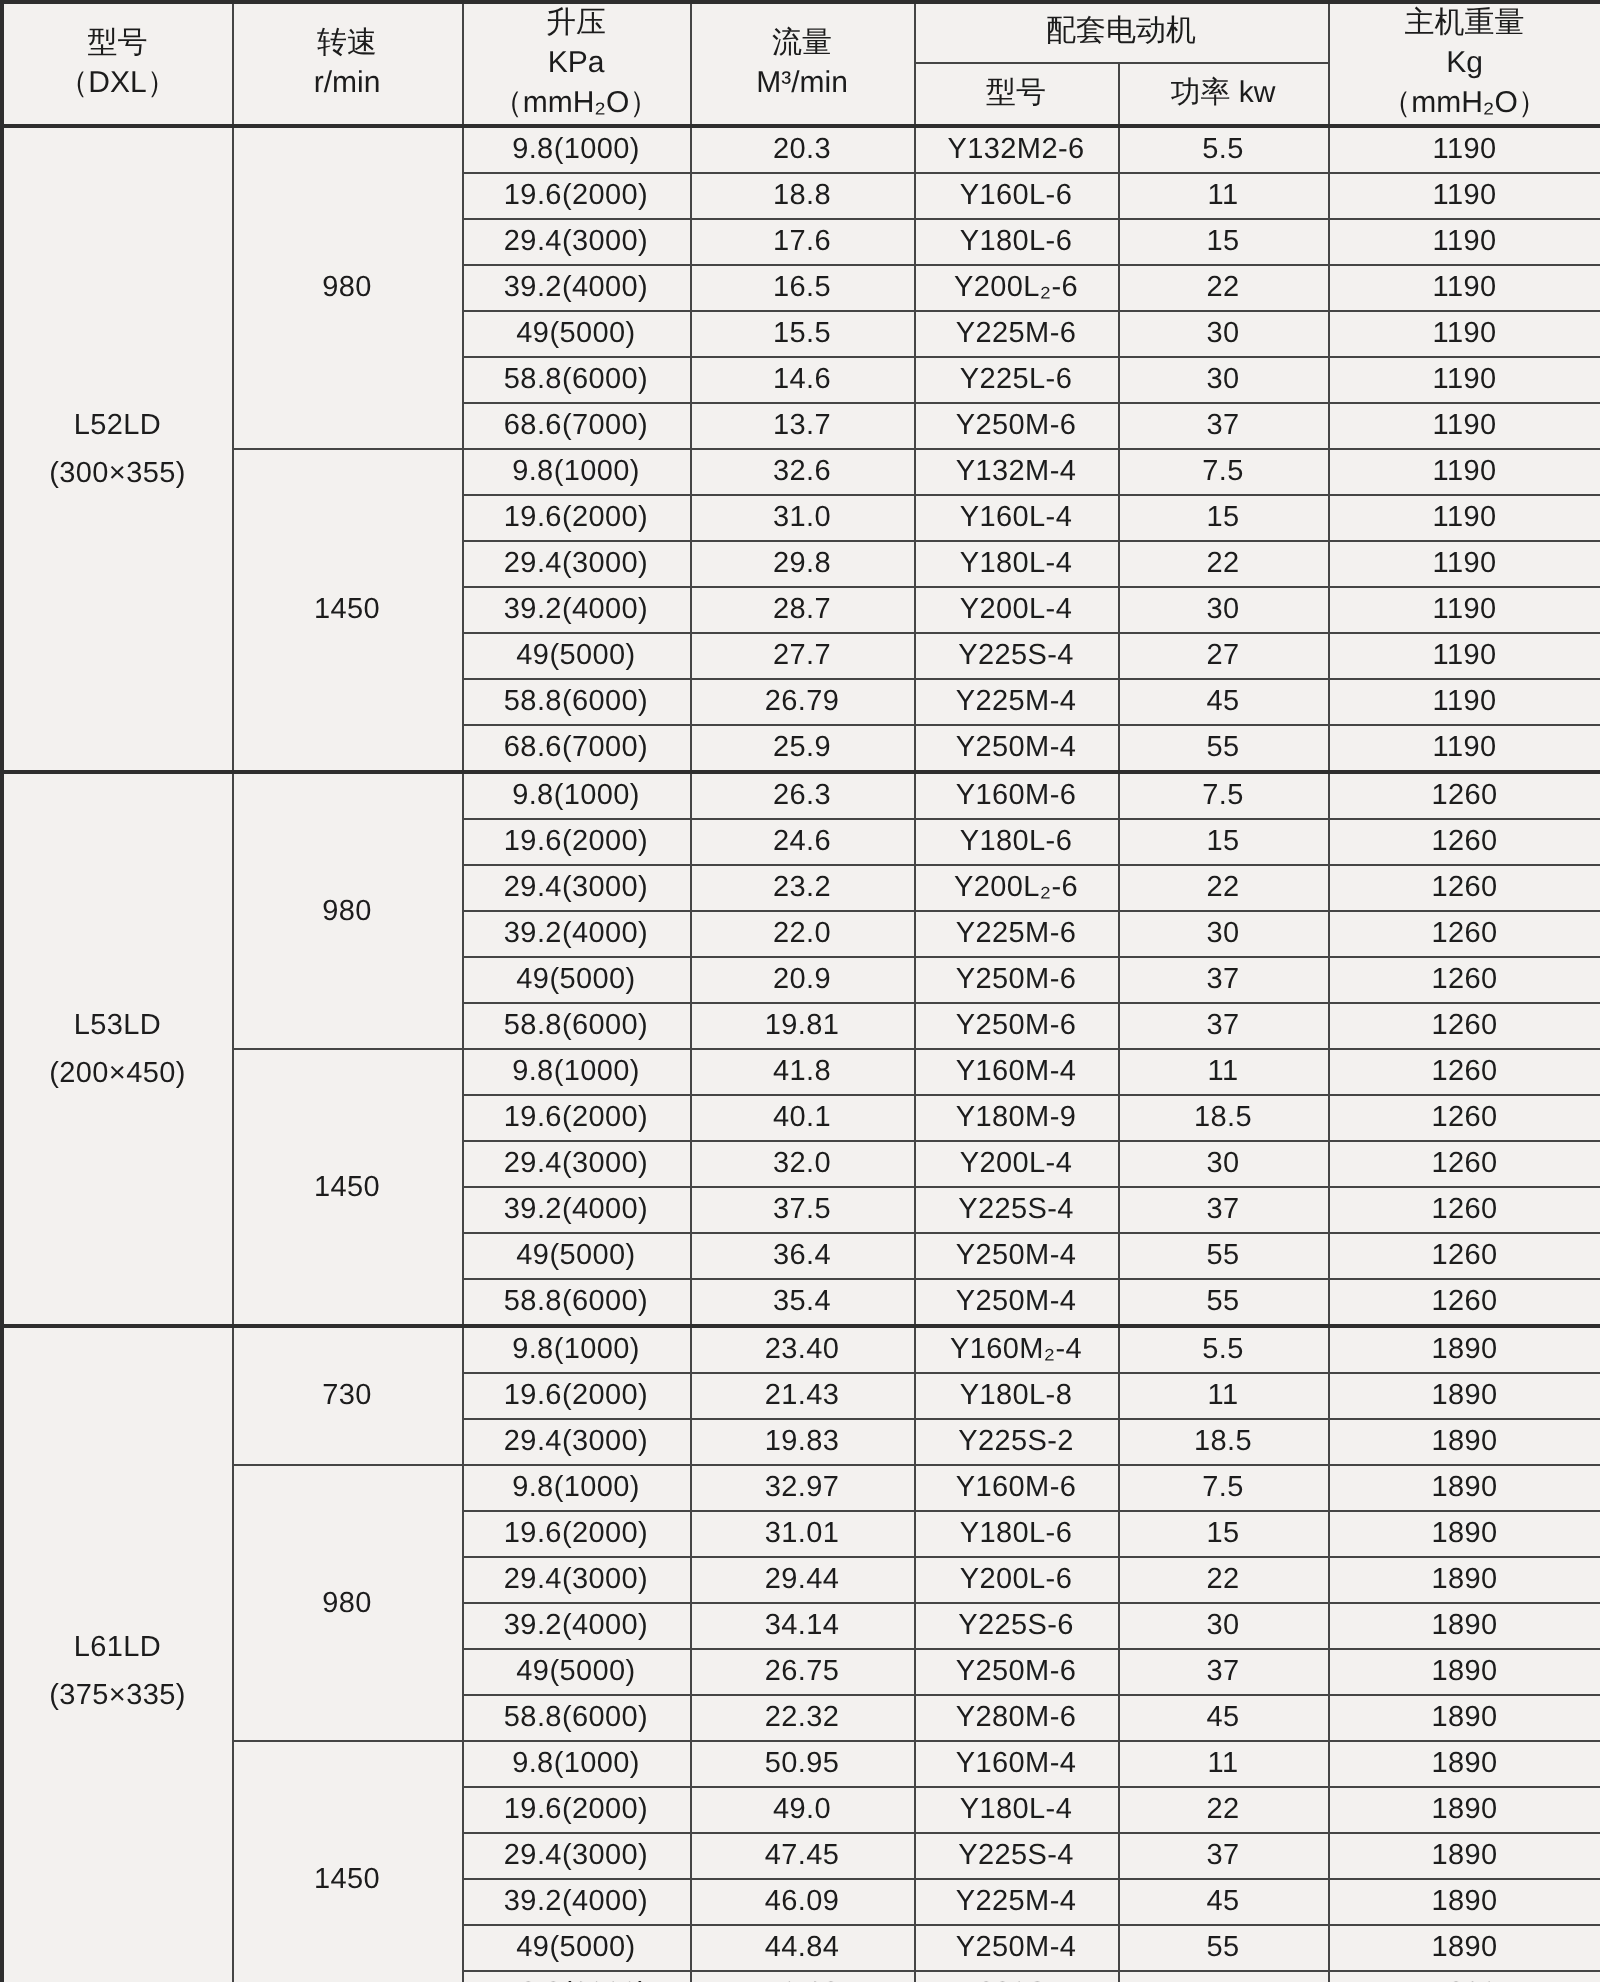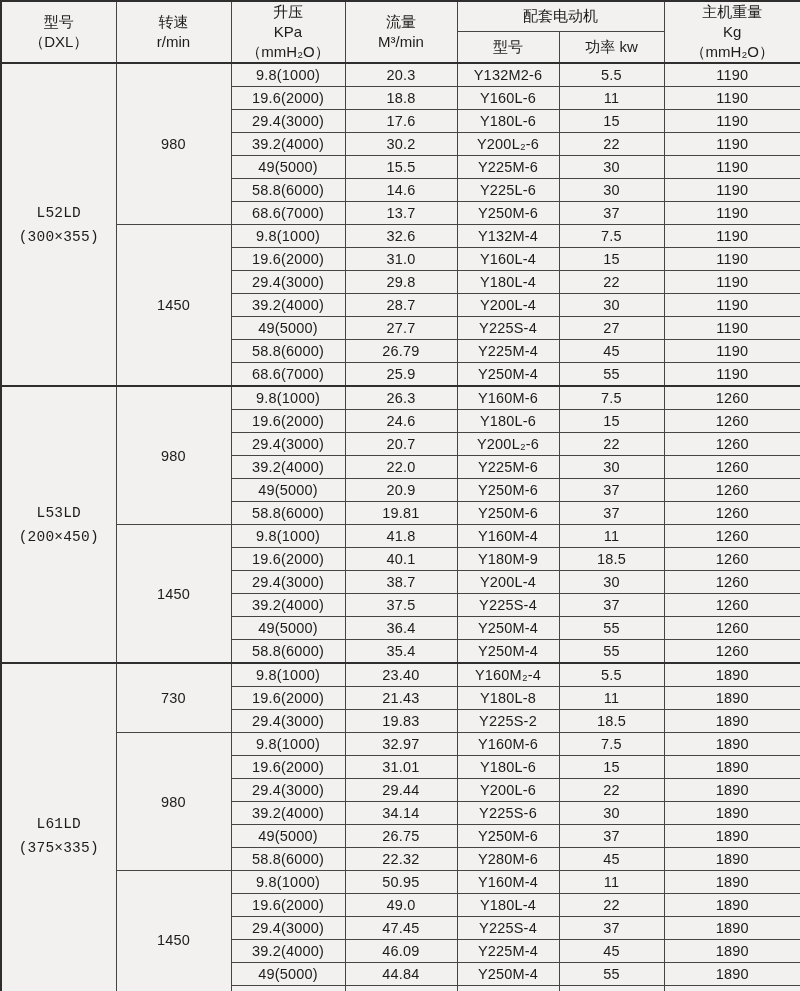--- a/index.html
+++ b/index.html
@@ -44,21 +44,20 @@
   tbody td {
     font-size: 14.5px;
     height: 22px;
     letter-spacing: 0.2px;
   }
   tbody tr.group-start td {
     border-top: 2px solid #2e2e2e;
   }
   .model-cell div {
     line-height: 24px;
-    font-family: Liberation Mono, monospace;
   }
 </style>
 </head>
 <body>
 
 <div class="page">
   <table class="spec">
     <colgroup>
       <col style="width:115px">
       <col style="width:115px">
@@ -121,21 +120,21 @@
         </tr>
         <tr>
           <td>29.4(3000)</td>
           <td>17.6</td>
           <td>Y180L-6</td>
           <td>15</td>
           <td>1190</td>
         </tr>
         <tr>
           <td>39.2(4000)</td>
-          <td>30.2</td>
+          <td>16.5</td>
           <td>Y200L₂-6</td>
           <td>22</td>
           <td>1190</td>
         </tr>
         <tr>
           <td>49(5000)</td>
           <td>15.5</td>
           <td>Y225M-6</td>
           <td>30</td>
           <td>1190</td>
@@ -218,21 +217,21 @@
         </tr>
         <tr>
           <td>19.6(2000)</td>
           <td>24.6</td>
           <td>Y180L-6</td>
           <td>15</td>
           <td>1260</td>
         </tr>
         <tr>
           <td>29.4(3000)</td>
-          <td>20.7</td>
+          <td>23.2</td>
           <td>Y200L₂-6</td>
           <td>22</td>
           <td>1260</td>
         </tr>
         <tr>
           <td>39.2(4000)</td>
           <td>22.0</td>
           <td>Y225M-6</td>
           <td>30</td>
           <td>1260</td>
@@ -261,21 +260,21 @@
         </tr>
         <tr>
           <td>19.6(2000)</td>
           <td>40.1</td>
           <td>Y180M-9</td>
           <td>18.5</td>
           <td>1260</td>
         </tr>
         <tr>
           <td>29.4(3000)</td>
-          <td>38.7</td>
+          <td>32.0</td>
           <td>Y200L-4</td>
           <td>30</td>
           <td>1260</td>
         </tr>
         <tr>
           <td>39.2(4000)</td>
           <td>37.5</td>
           <td>Y225S-4</td>
           <td>37</td>
           <td>1260</td>

